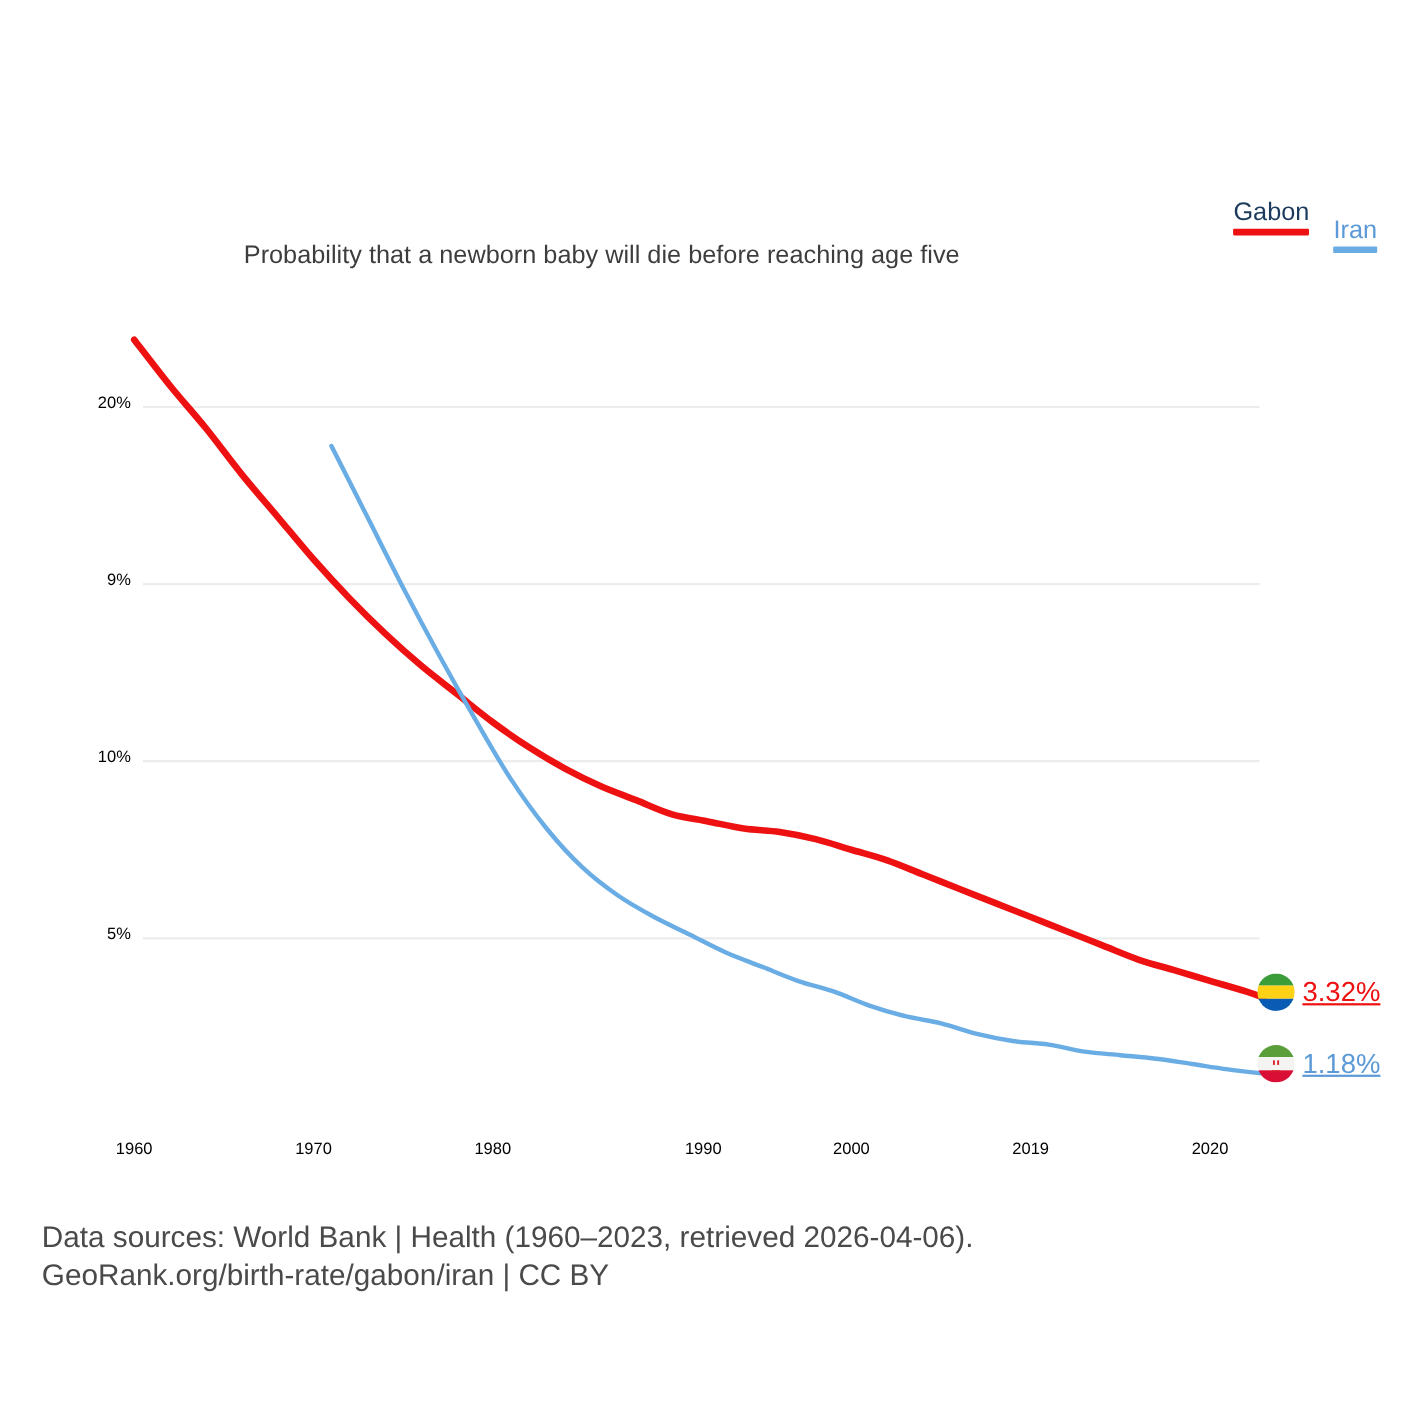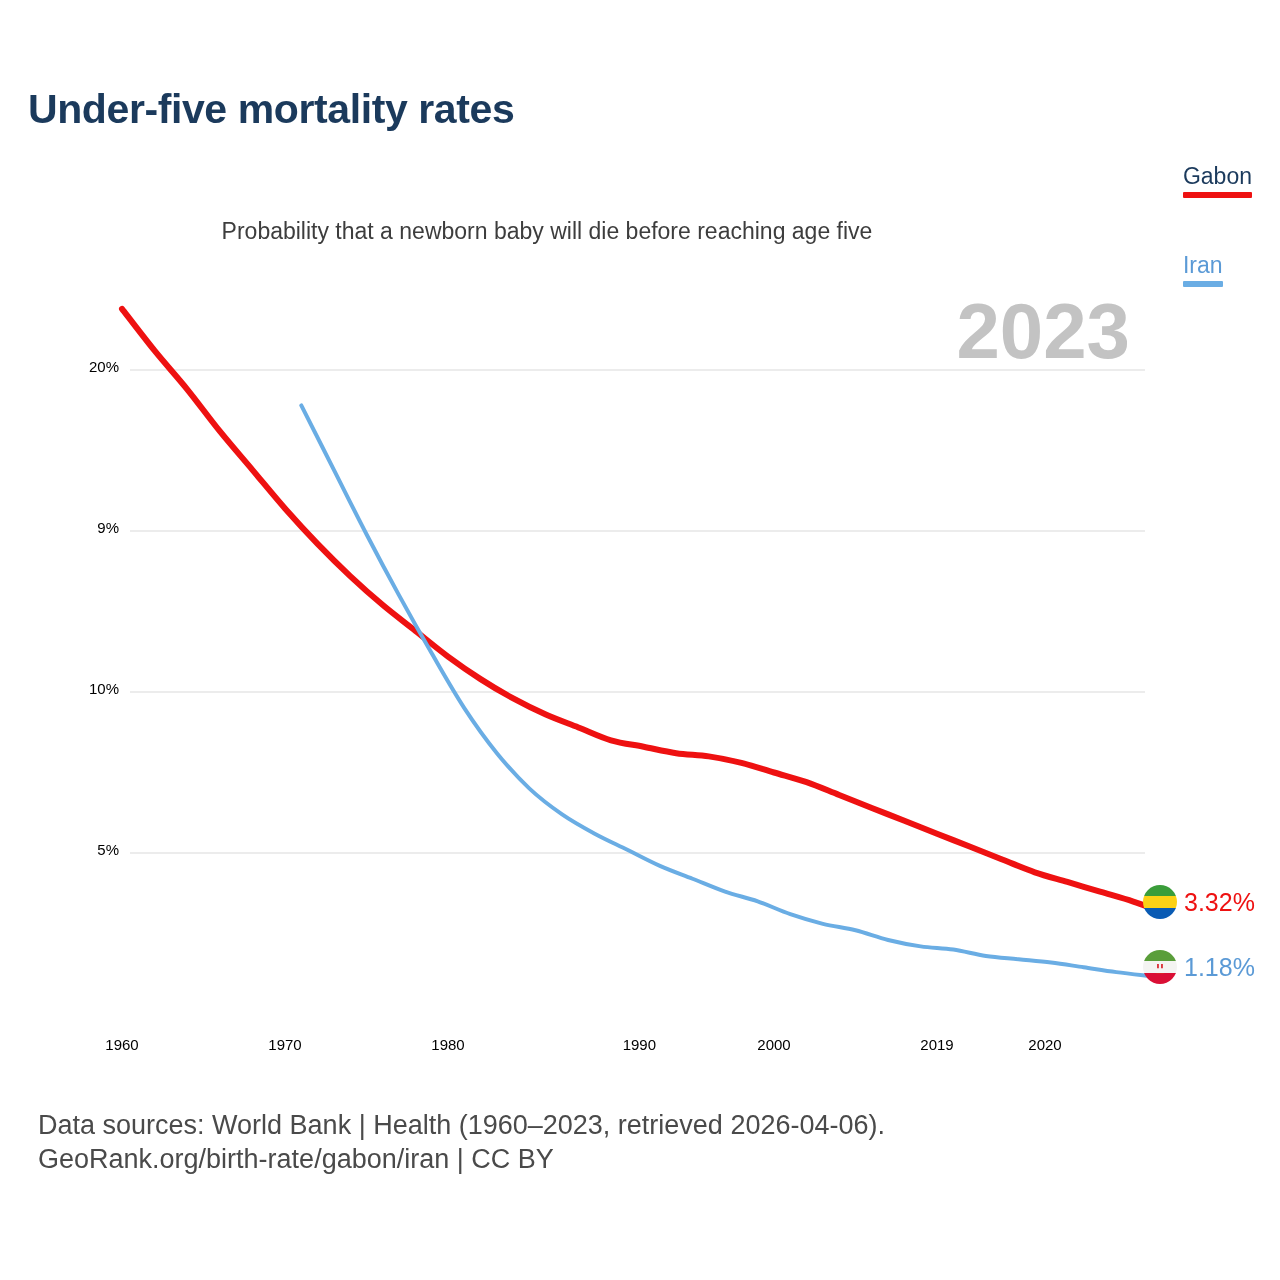--- a/index.html
+++ b/index.html
@@ -29,22 +29,22 @@
     letter-spacing: -0.4px;
     white-space: nowrap;
   }
 
   
   .legend {
     position: absolute;
     right: 28px;
     top: 163px;
     display: flex;
-    flex-direction: column;
-    align-items: flex-start;
+    flex-direction: row;
+    align-items: center;
     gap: 22px;
   }
   .legend-item {
     display: flex;
     flex-direction: column;
     align-items: center;
   }
   .legend-label {
     font-size: 23px;
     line-height: 26px;
@@ -103,20 +103,21 @@
   
   .end-label {
     position: absolute;
     display: flex;
     align-items: center;
     gap: 7px;
     white-space: nowrap;
   }
   .end-value {
     font-size: 25px;
+    text-decoration: underline;
   }
   .flag {
     width: 34px;
     height: 34px;
     border-radius: 50%;
     overflow: hidden;
     position: relative;
     flex: 0 0 auto;
   }
   .flag-band { position: absolute; left: 0; right: 0; }
@@ -144,49 +145,47 @@
     color: #4a4a4a;
     line-height: 34px;
   }
   .footer div { white-space: nowrap; }
 </style>
 </head>
 <body>
 
 <div class="page">
 
-  <div class="chart-title">Under-five mortality rates</div>
 
   <div class="legend">
     <div class="legend-item">
       <span class="legend-label" style="color:#1b3a5c;">Gabon</span>
       <span class="legend-bar" style="background:#ee1111;"></span>
     </div>
     <div class="legend-item">
       <span class="legend-label" style="color:#5b9ad6;margin-top:32px;">Iran</span>
       <span class="legend-bar" style="background:#6aade4;"></span>
     </div>
   </div>
 
   <div class="chart-subtitle">Probability that a newborn baby will die before reaching age five</div>
 
-  <div class="year-watermark">2023</div>
 
   <div class="tick-label ytick" style="left:24px; top:358px; width:95px;">20%</div>
   <div class="tick-label ytick" style="left:24px; top:519px; width:95px;">9%</div>
   <div class="tick-label ytick" style="left:24px; top:680px; width:95px;">10%</div>
   <div class="tick-label ytick" style="left:24px; top:841px; width:95px;">5%</div>
 
   <div class="tick-label" style="left:77px;  top:1036px; width:90px; text-align:center;">1960</div>
   <div class="tick-label" style="left:240px; top:1036px; width:90px; text-align:center;">1970</div>
   <div class="tick-label" style="left:403px; top:1036px; width:90px; text-align:center;">1980</div>
   <div class="tick-label" style="left:566px; top:1036px; width:90px; text-align:right;">1990</div>
   <div class="tick-label" style="left:729px; top:1036px; width:90px; text-align:center;">2000</div>
   <div class="tick-label" style="left:892px; top:1036px; width:90px; text-align:center;">2019</div>
-  <div class="tick-label" style="left:1000px; top:1036px; width:90px; text-align:center;">2020</div>
+  <div class="tick-label" style="left:1055px; top:1036px; width:90px; text-align:center;">2020</div>
 
   <div class="plot-wrap">
     <svg class="plot-svg" width="1280" height="1280" viewBox="0 0 1280 1280">
       <g id="gridlines">
           <line x1="130" x2="1145" y1="370" y2="370" stroke="#ececec" stroke-width="2"></line>
           <line x1="130" x2="1145" y1="531" y2="531" stroke="#ececec" stroke-width="2"></line>
           <line x1="130" x2="1145" y1="692" y2="692" stroke="#ececec" stroke-width="2"></line>
           <line x1="130" x2="1145" y1="853" y2="853" stroke="#ececec" stroke-width="2"></line>
         </g>
       <g id="series-layer">

